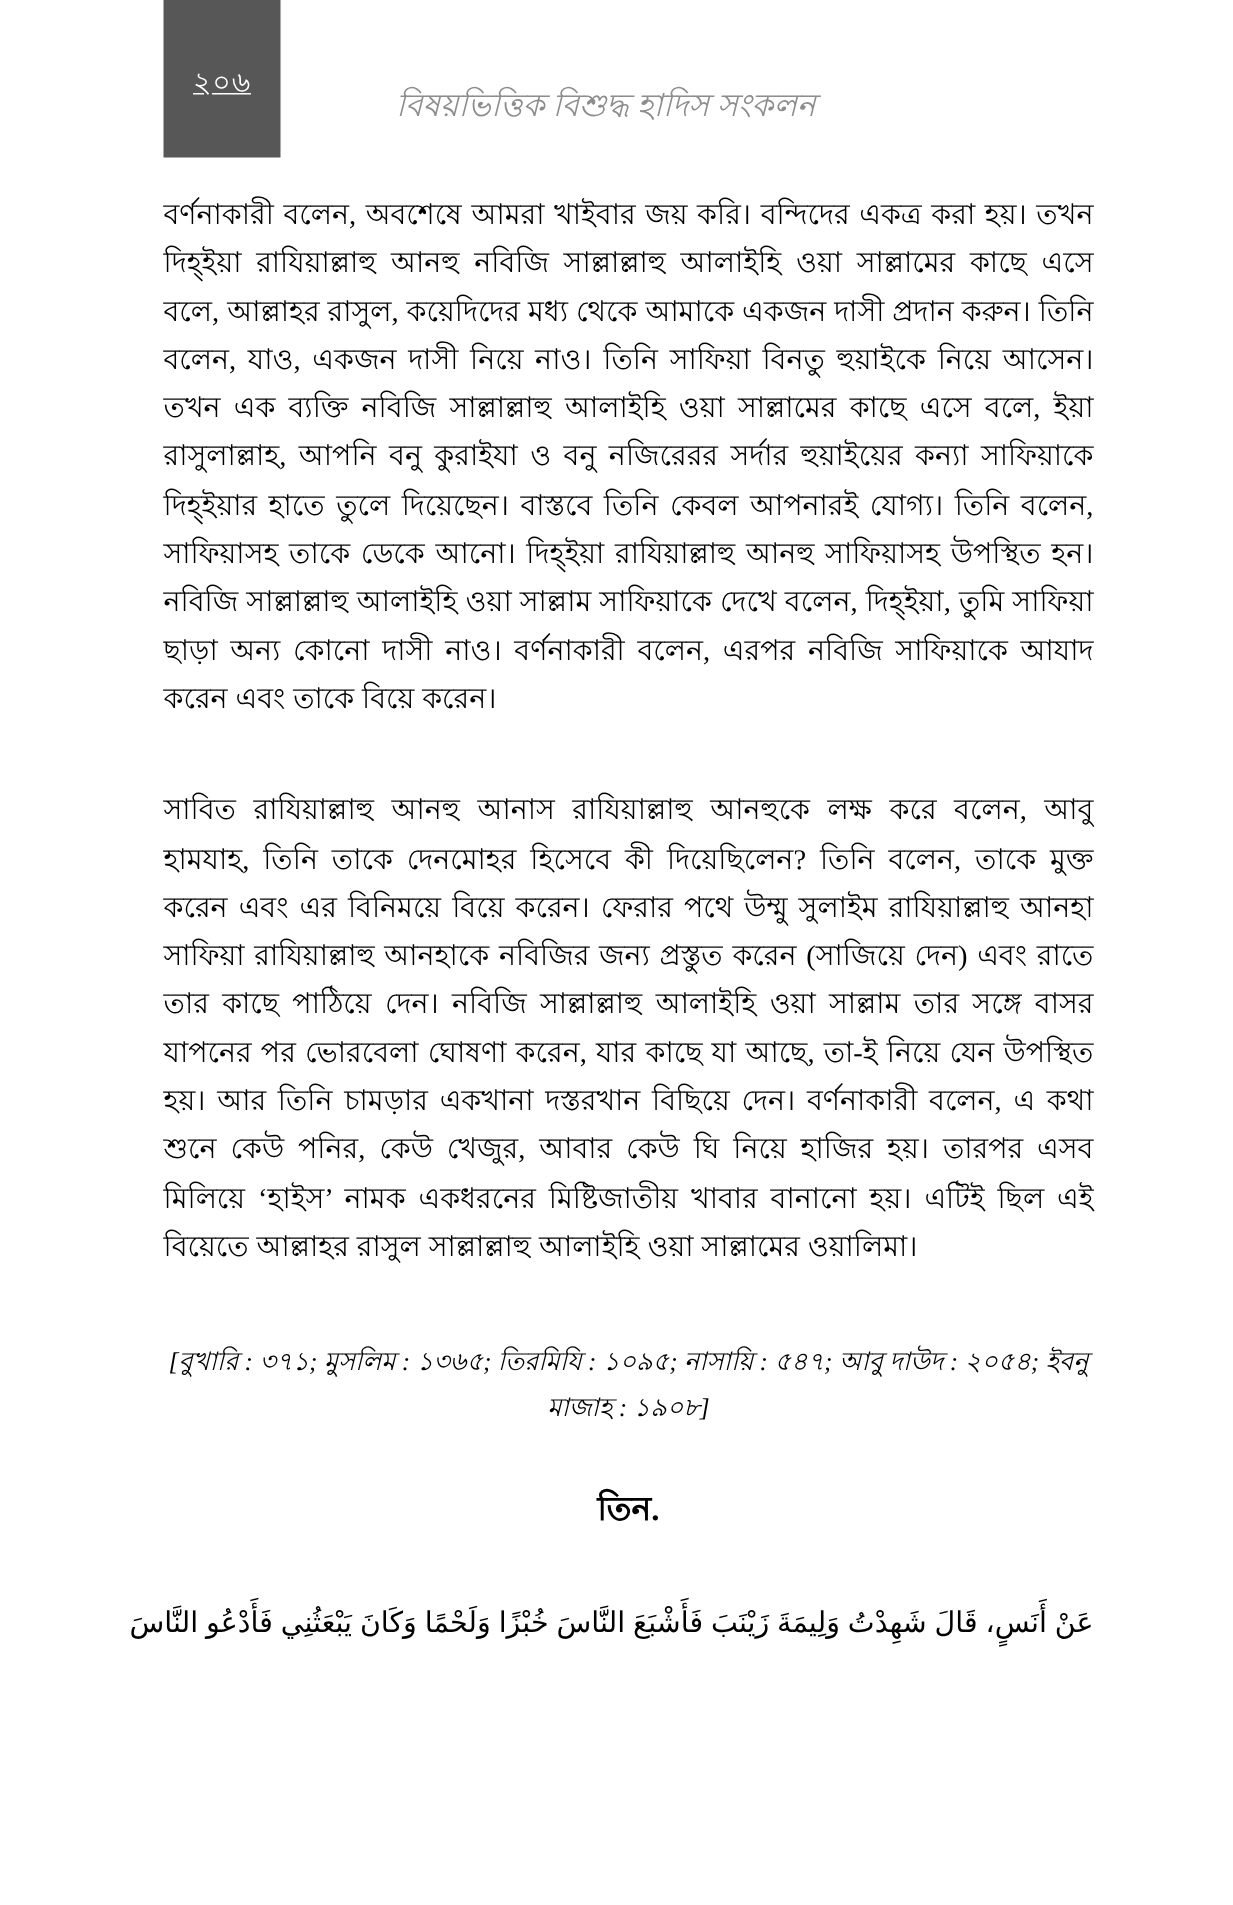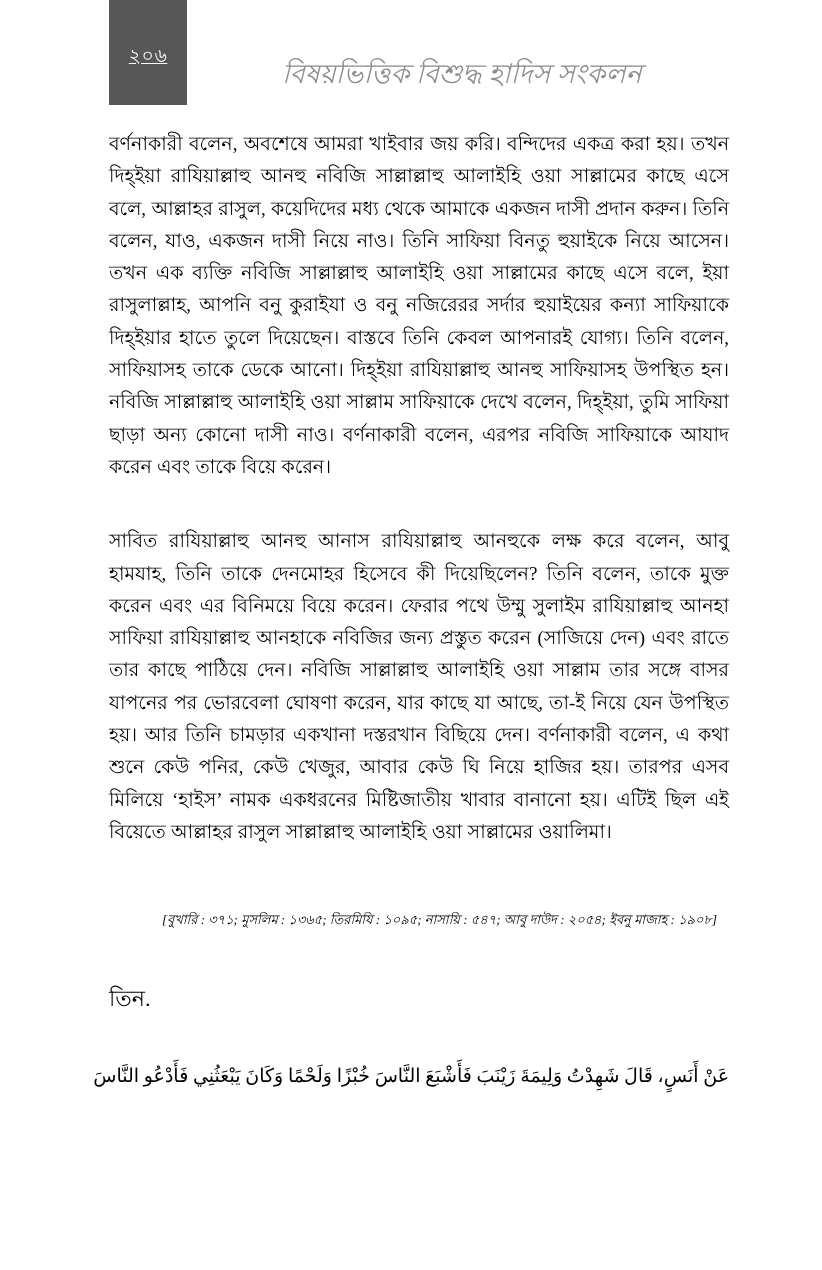--- a/index.html
+++ b/index.html
@@ -52,26 +52,26 @@
     box-sizing: border-box;
     color: #ffffff;
     font-size: 19px;
     line-height: 1;
     letter-spacing: 0.5px;
     font-family: "Liberation Serif", "DejaVu Serif", serif;
     text-decoration: underline;
   }
   .header-title {
     position: absolute;
-    left: 282px;
+    left: 264px;
     top: 58px;
     width: 420px;
     color: #8d8d8d;
     font-style: italic;
-    font-size: 27px;
+    font-size: 21px;
     line-height: 1.2;
     white-space: nowrap;
     font-family: "Liberation Serif", "DejaVu Serif", serif;
   }
 
   
   .content {
     position: absolute;
     left: 109px;
     top: 128px;
@@ -85,47 +85,47 @@
     text-justify: inter-word;
     word-spacing: 0.5px;
     margin: 0 0 16px 0;
     font-family: Liberation Serif, serif;
   }
   .gap-after-para-1 { height: 26px; }
   .gap-after-para-2 { height: 28px; }
 
   
   .citation {
-    font-size: 13px;
+    font-size: 17px;
     line-height: 31px;
     font-style: italic;
-    text-align: right;
-    margin: 12px;
+    text-align: center;
+    margin: 0;
     font-family: "Liberation Serif", "DejaVu Serif", serif;
   }
   .gap-after-citation { height: 38px; }
 
   
   .section-heading {
-    text-align: left;
+    text-align: center;
     font-size: 22px;
     line-height: 1.3;
-    font-weight: 400;
+    font-weight: 700;
     margin: 0;
     font-family: "Liberation Serif", "DejaVu Serif", serif;
   }
   .gap-after-heading { height: 42px; }
 
   
   .arabic-block {
     direction: rtl;
     text-align: right;
     font-size: 19px;
     line-height: 40px;
-    font-family: Liberation Serif, serif;
+    font-family: Liberation Sans, sans-serif;
     unicode-bidi: embed;
   }
   .arabic-line {
     display: block;
     white-space: nowrap;
     letter-spacing: 0.2px;
   }
 </style>
 </head>
 <body>

